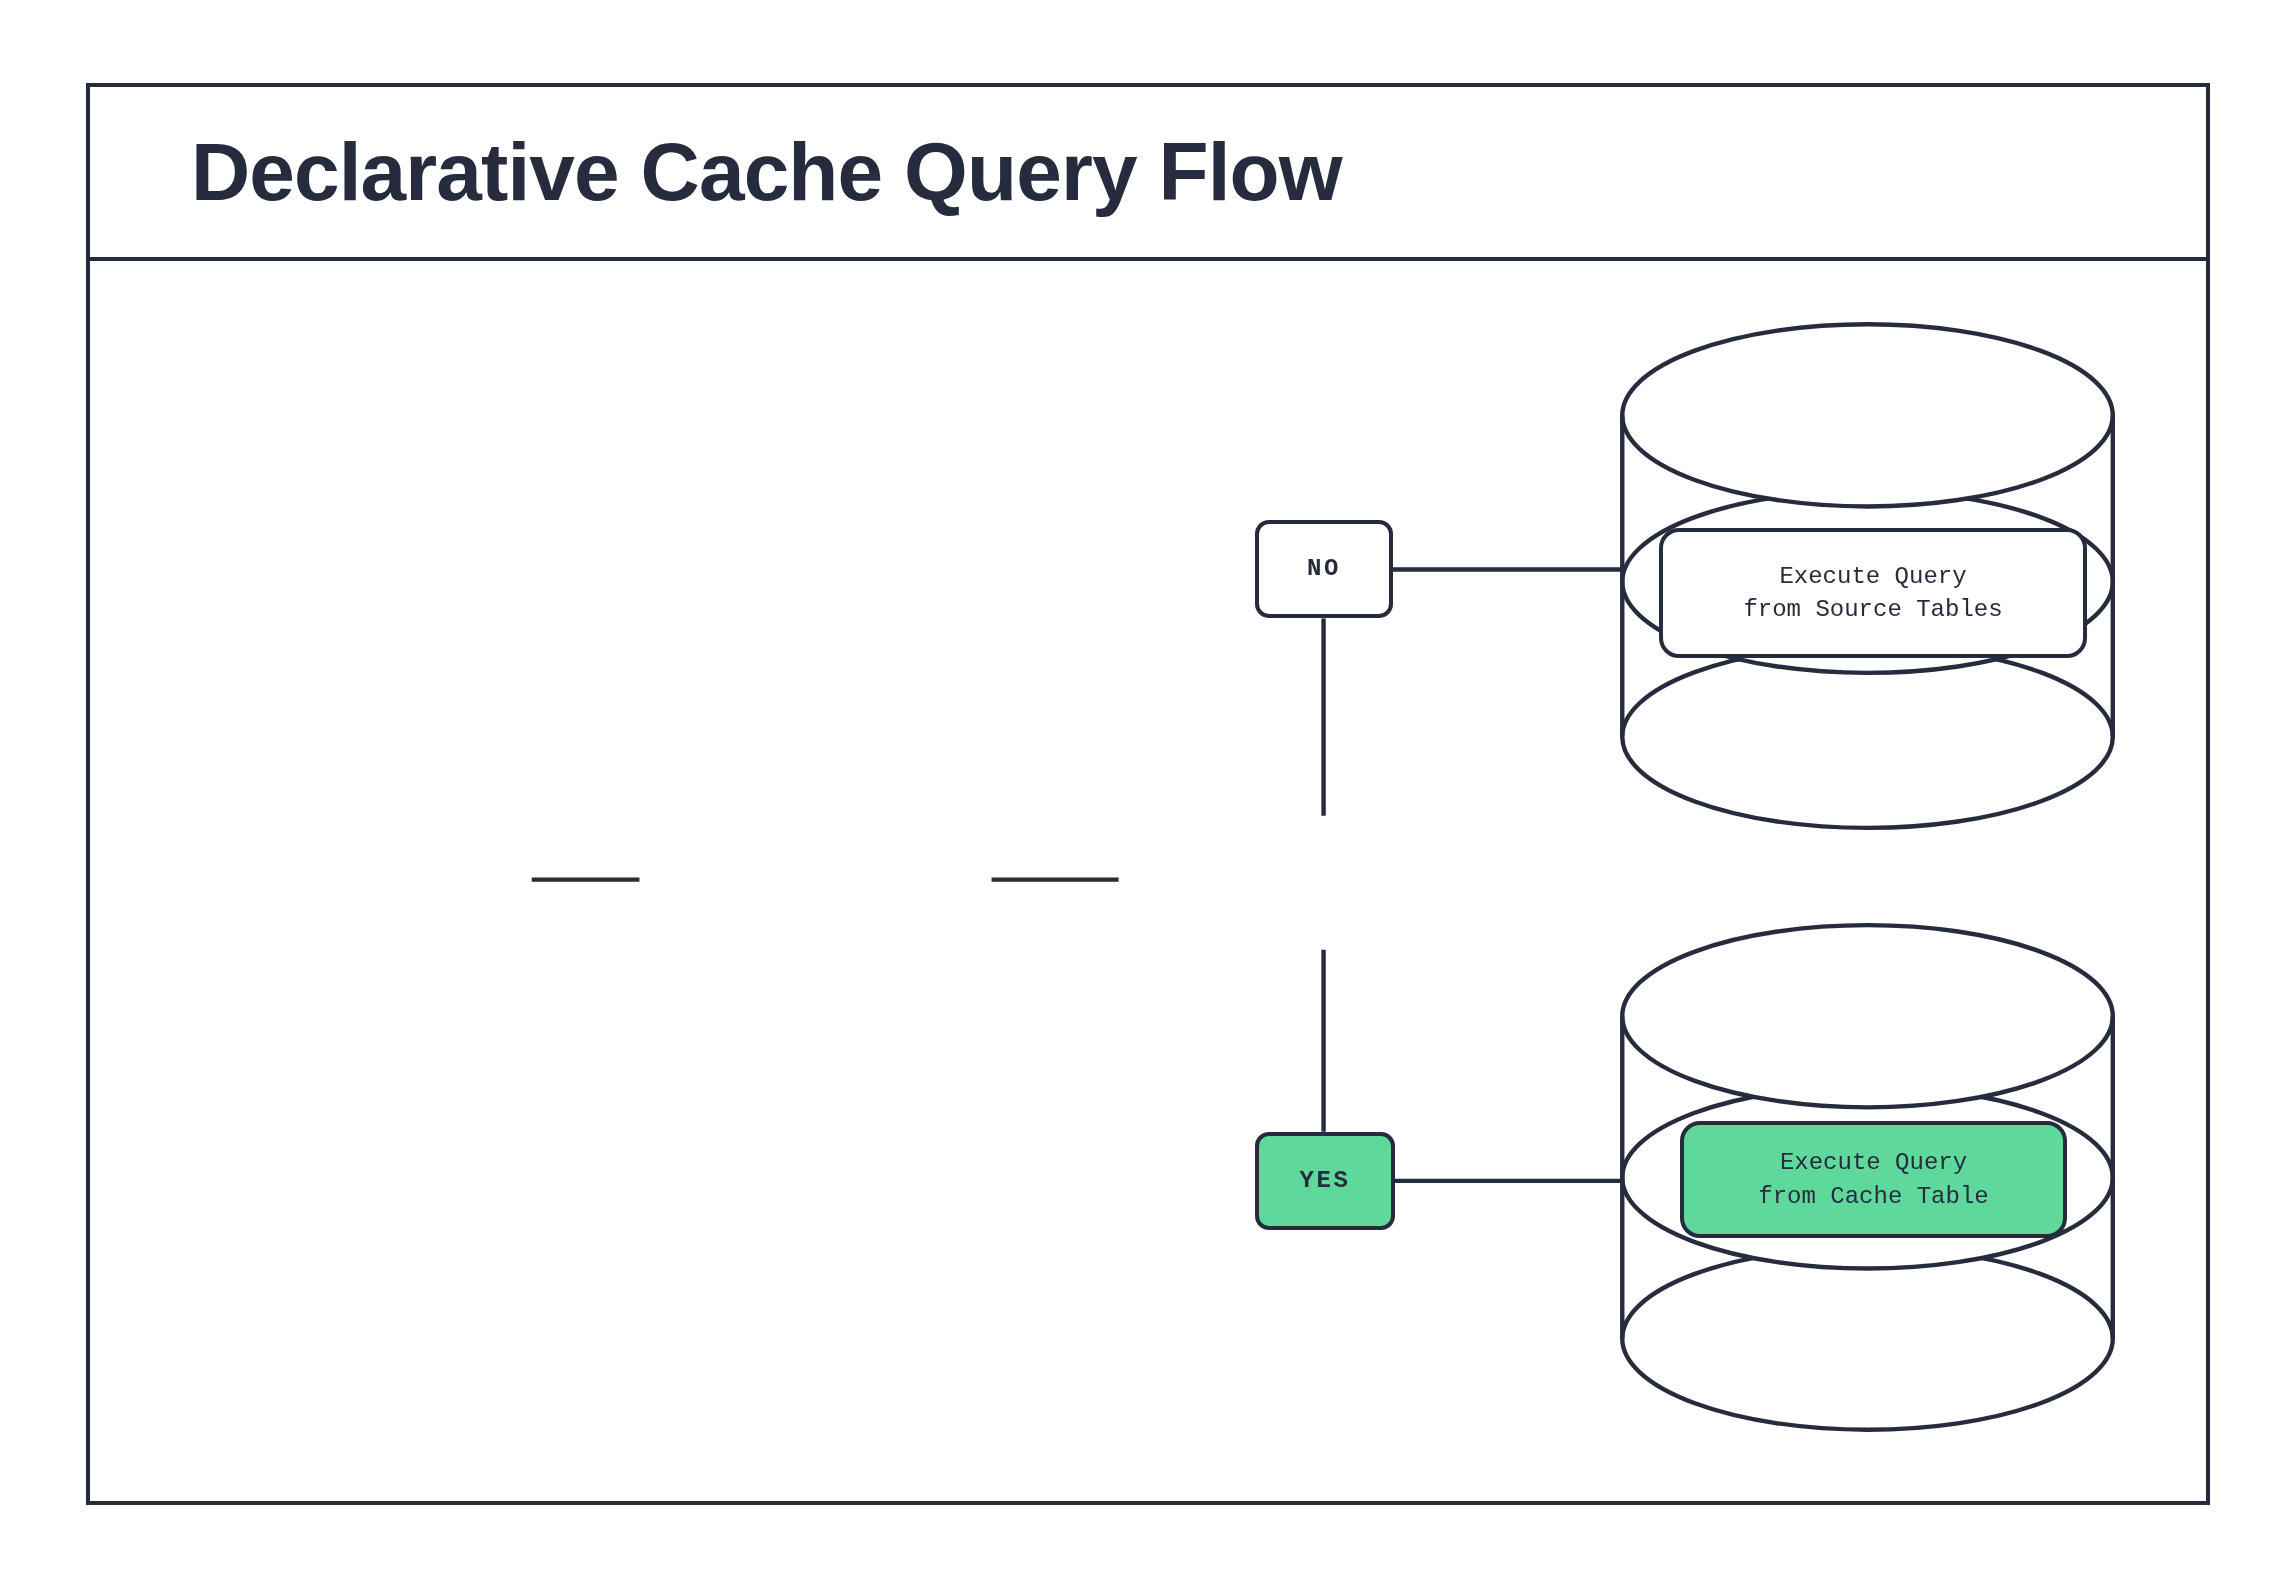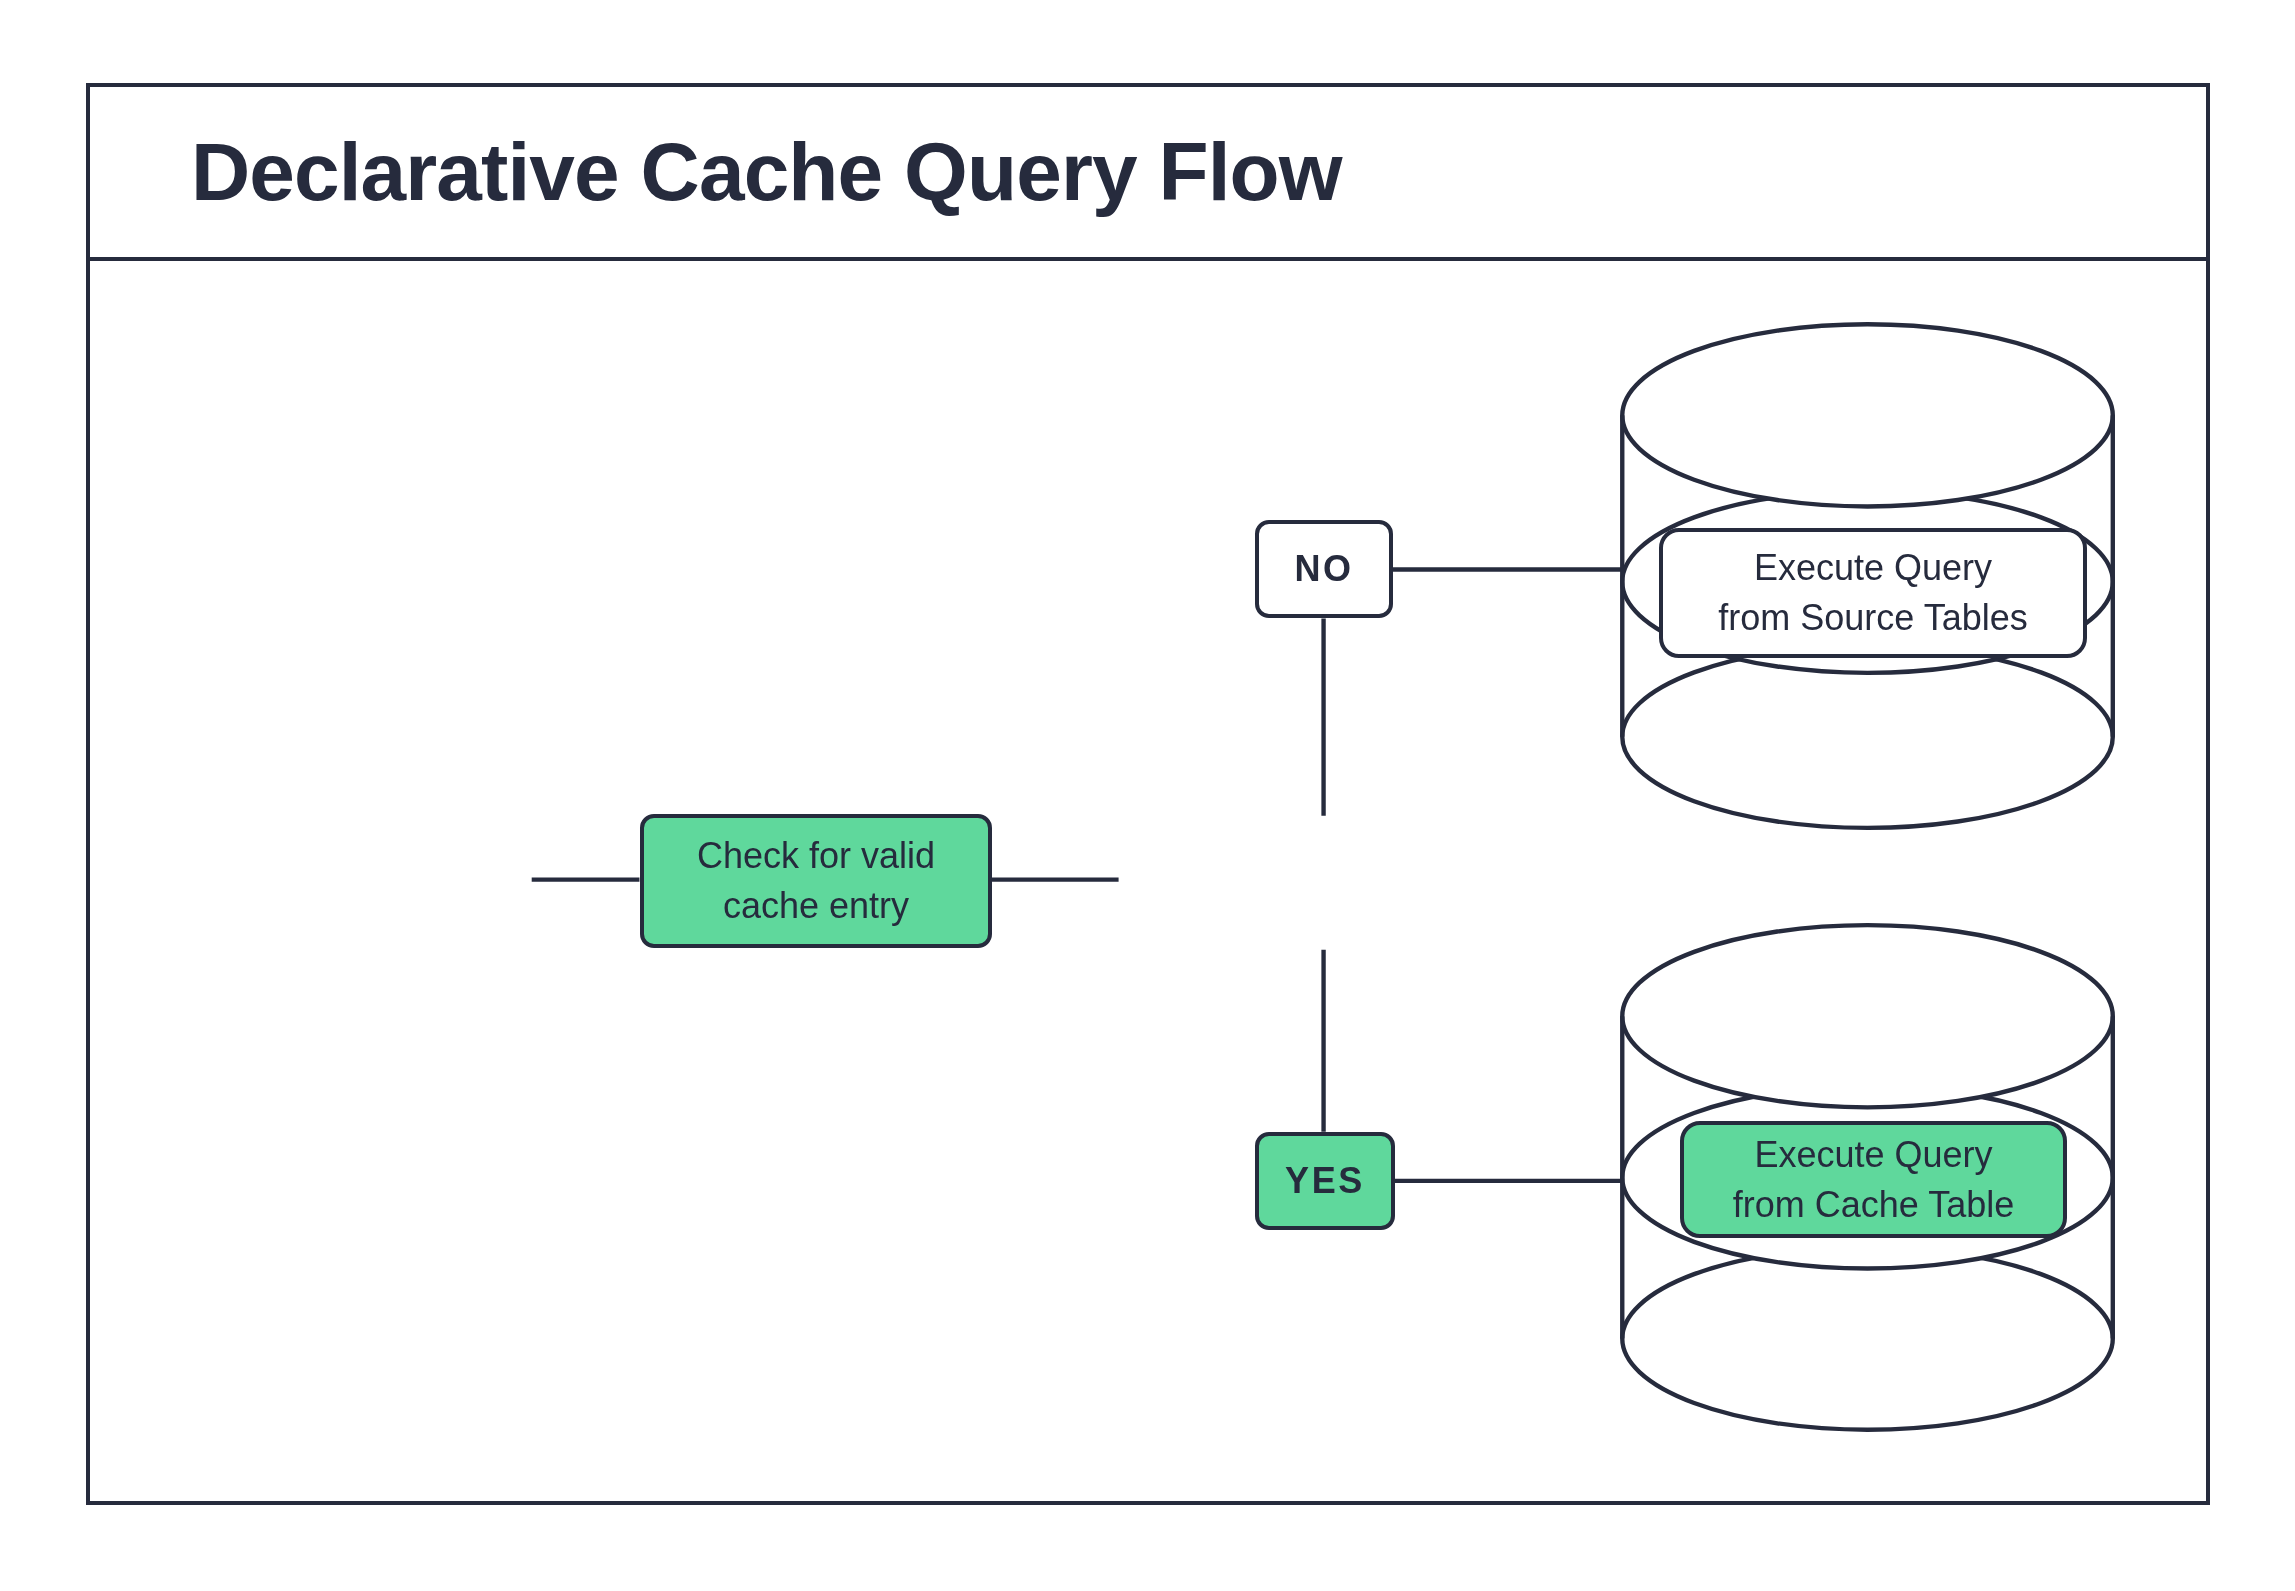--- a/index.html
+++ b/index.html
@@ -65,22 +65,22 @@
     stroke-width: 5;
     fill: none;
   }
   .node {
     position: absolute;
     z-index: 2;
     display: flex;
     align-items: center;
     justify-content: center;
     text-align: center;
-    font-family: Liberation Sans, sans-serif;
-    font-size: 36px;
+    font-family: Liberation Mono, monospace;
+    font-size: 24px;
     line-height: 1.38;
     white-space: pre-line;
     border-radius: 14px;
   }
   .node.dark {
     background: var(--color-dark);
     color: var(--color-text-light);
   }
   .node.green {
     background: var(--color-green);
@@ -131,22 +131,20 @@
     <g>
       <ellipse class="disk" cx="2132" cy="1528" rx="280" ry="104"></ellipse>
       <ellipse class="disk" cx="2132" cy="1344" rx="280" ry="104"></ellipse>
       <ellipse class="disk" cx="2132" cy="1160" rx="280" ry="104"></ellipse>
       <line class="cyl-side" x1="1852" y1="1160" x2="1852" y2="1528"></line>
       <line class="cyl-side" x1="2412" y1="1160" x2="2412" y2="1528"></line>
     </g>
   </svg>
 
 
-  <div class="node green" style="left:640px; top:814px; width:352px; height:134px;">Check for valid
-cache entry</div>
 
 
   <div class="node light edge-label" style="left:1255px; top:520px; width:138px; height:98px;">NO</div>
 
   <div class="node green edge-label" style="left:1255px; top:1132px; width:140px; height:98px;">YES</div>
 
   <div class="node light db-label" style="left:1659px; top:528px; width:428px; height:130px;">Execute Query
 from Source Tables</div>
 
   <div class="node green db-label" style="left:1680px; top:1121px; width:387px; height:117px;">Execute Query

